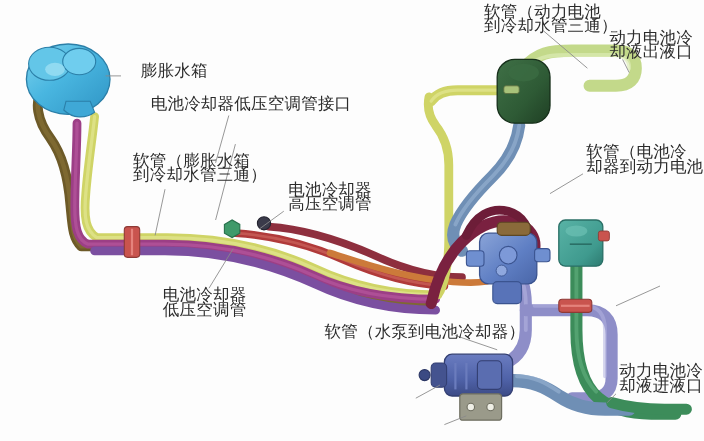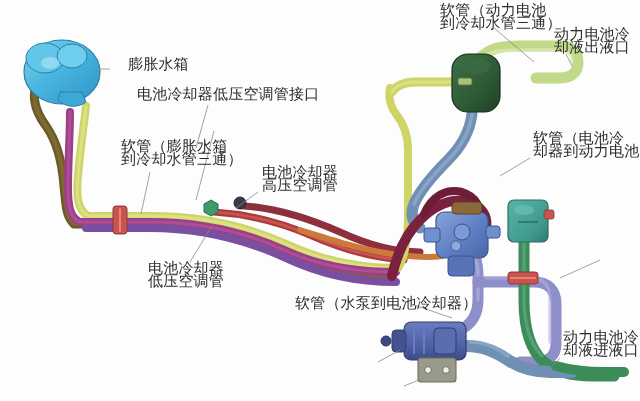--- a/index.html
+++ b/index.html
@@ -220,21 +220,21 @@
 
   <div class="label" style="left:103px; top:140px;margin-left:18px;">软管（膨胀水箱
 到冷却水管三通）</div>
 
   <div class="label" style="left:262px; top:166px;">电池冷却器
 高压空调管</div>
 
   <div class="label" style="left:148px; top:262px;">电池冷却器
 低压空调管</div>
 
-  <div class="label" style="left:295px; top:297px;">软管（水泵到电池冷却器）</div>
+  <div class="label" style="left:295px; top:297px;font-family:Liberation Mono, monospace;">软管（水泵到电池冷却器）</div>
 
 
 
   <div class="label" style="left:440px; top:4px;">软管（动力电池
 到冷却水管三通）</div>
 
   <div class="label" style="left:554px; top:28px;">动力电池冷
 却液出液口</div>
 
   <div class="label" style="left:533px; top:132px;">软管（电池冷

